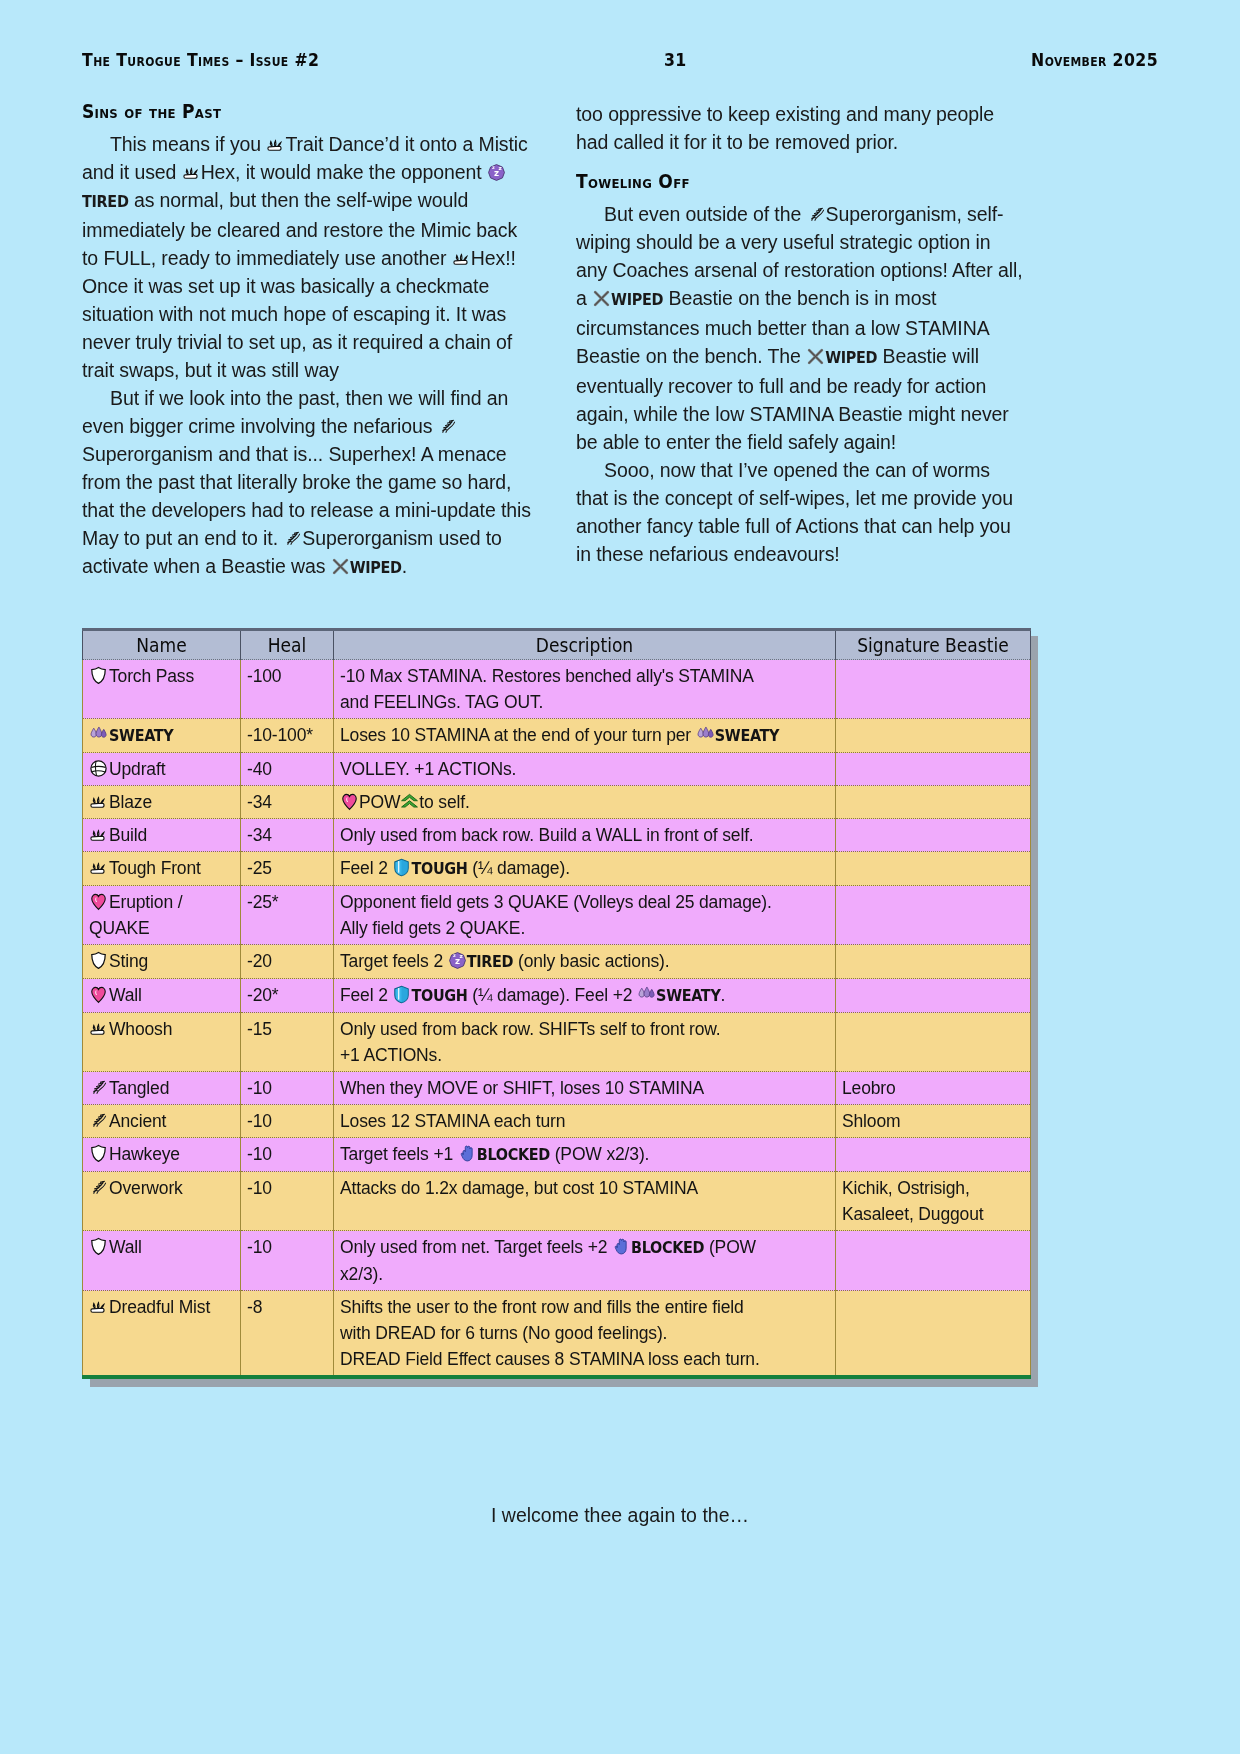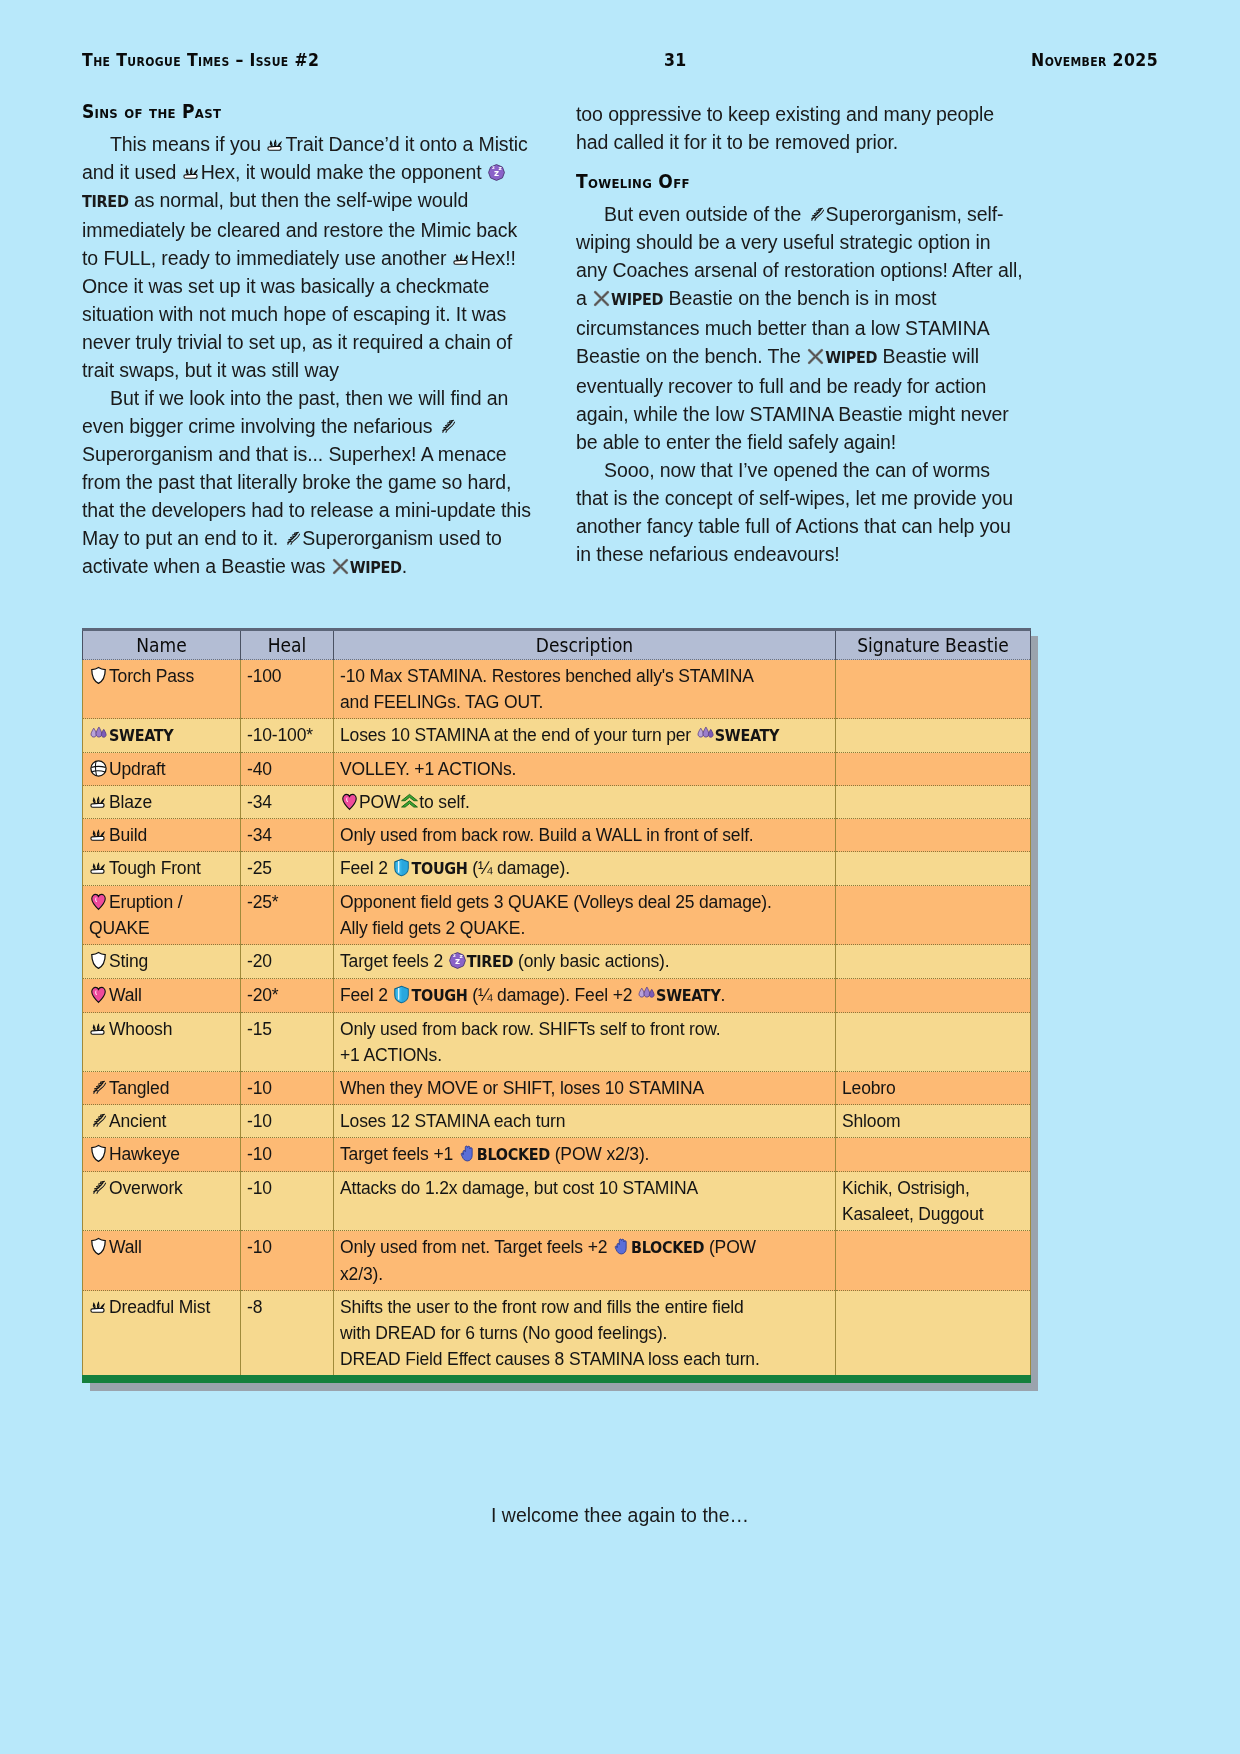--- a/index.html
+++ b/index.html
@@ -167,23 +167,23 @@
   table.dt td {
     padding: 3px 6px;
     vertical-align: top;
     border-left: 1px solid #a08a3a;
     border-right: 1px solid #a08a3a;
     border-bottom: 1px dotted #8a7a3a;
     line-height: 26px;
     color: #141414;
     letter-spacing: -0.15px;
   }
-  table.dt tr.odd td  { background: #fdba74; }
+  table.dt tr.odd td  { background: #f0abfc; }
   table.dt tr.even td { background: #f6d98f; }
-  table.dt tr.last td { border-bottom: 8px solid #15803d; }
+  table.dt tr.last td { border-bottom: 4px solid #15803d; }
 
   col.c-name { width: 158px; }
   col.c-heal { width: 93px; }
   col.c-desc { width: 502px; }
   col.c-sig  { width: 195px; }
 
   .cellname { white-space: normal; }
   .cellname .ic { margin-right: 1px; vertical-align: -3px; }
 
   

